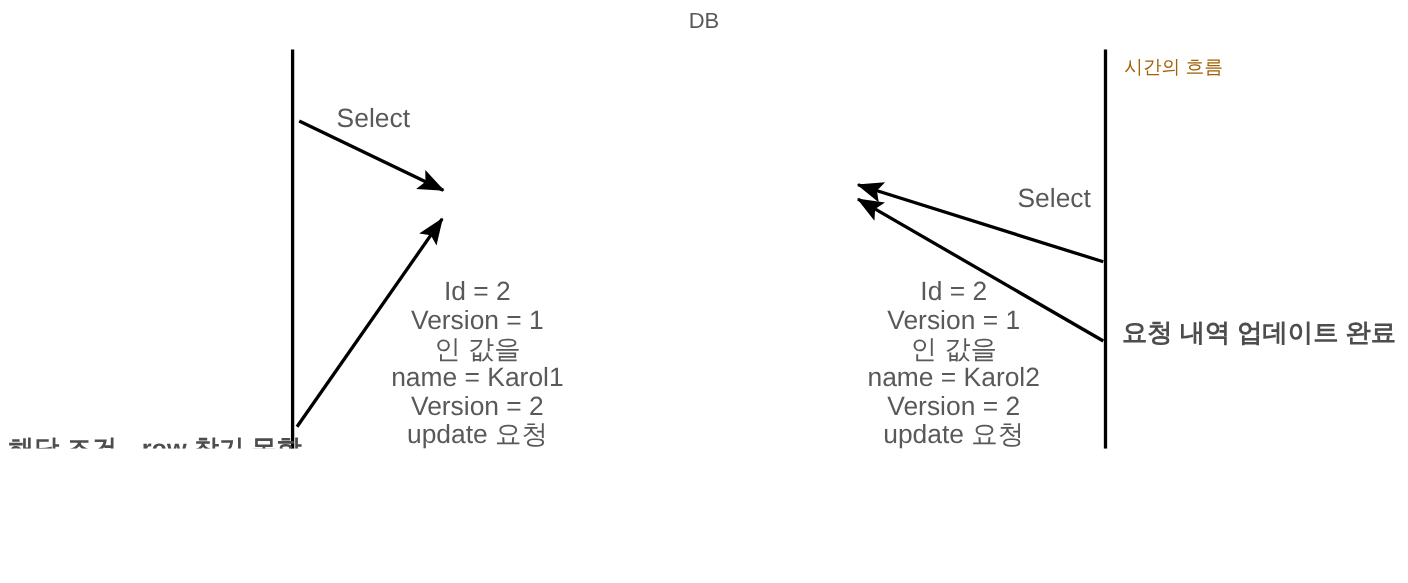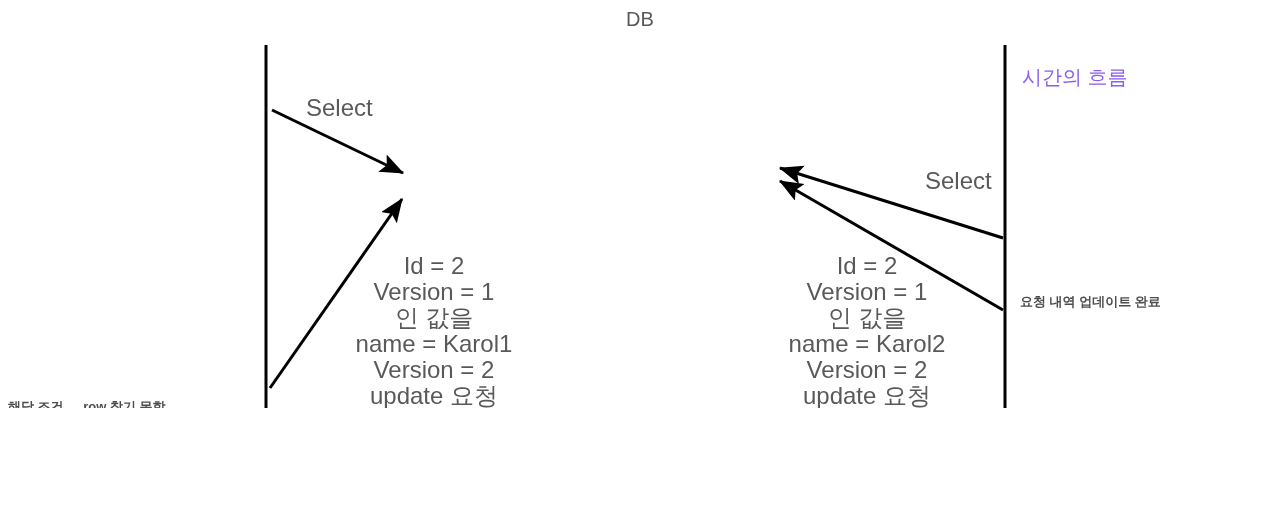--- a/index.html
+++ b/index.html
@@ -34,36 +34,36 @@
     line-height: 26px;
     white-space: pre;
   }
   .txt.center {
     text-align: center;
     transform: translateX(-50%);
   }
   .bold-label {
     position: absolute;
     color: #4d4d4d;
-    font-size: 13px;
+    font-size: 23px;
     font-weight: bold;
     line-height: 24px;
     white-space: pre;
   }
 
   #db-title {
     left: 640px;
     top: 6px;
     font-size: 20px;
   }
   #time-flow-label {
     left: 1022px;
-    top: 64px;
-    font-size: 20px;
-    color: #8b5cf6;
+    top: 48px;
+    font-size: 17px;
+    color: #a16207;
   }
   #select-left-label {
     left: 306px;
     top: 95px;
   }
   #select-right-label {
     left: 925px;
     top: 168px;
   }
   #left-note {

